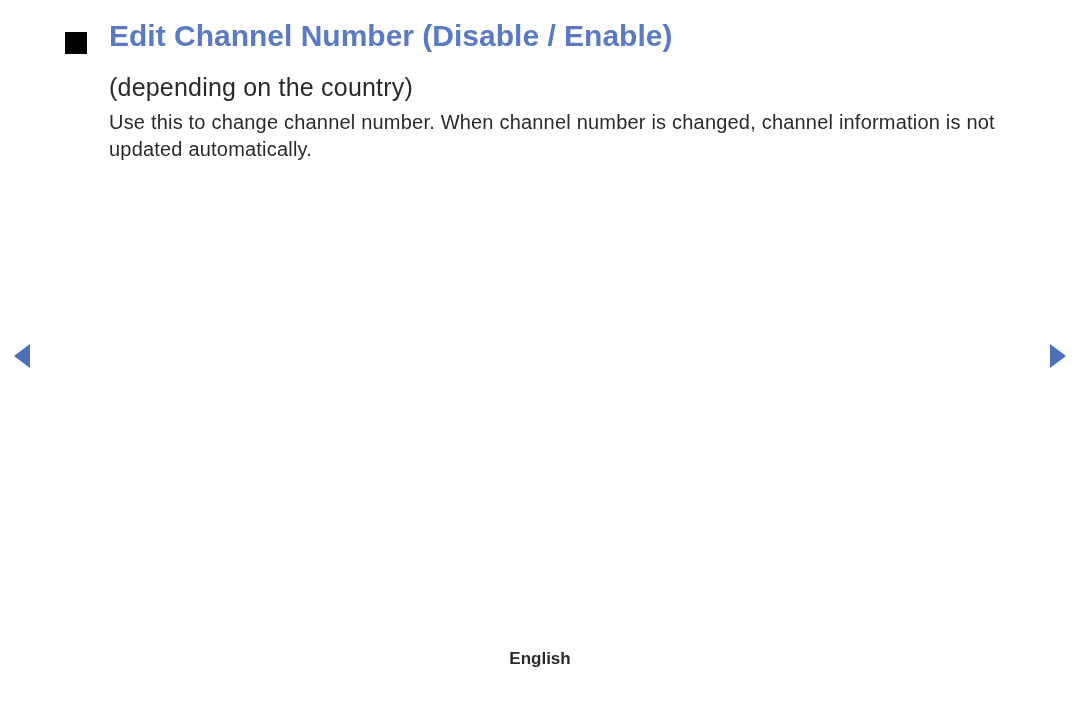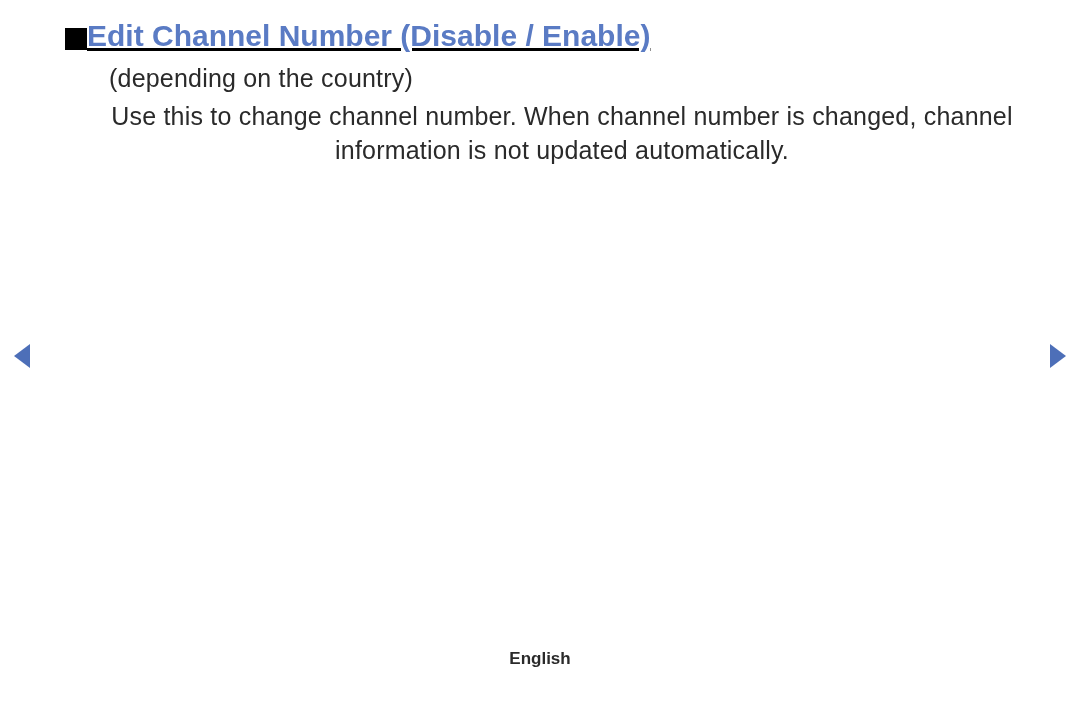--- a/index.html
+++ b/index.html
@@ -15,53 +15,52 @@
       position: relative;
       overflow: hidden;
     }
     .content {
       padding-top: 18px;
       padding-left: 65px;
       padding-right: 65px;
     }
     .title-row {
       display: flex;
-      align-items: center;
-      text-decoration: underline;
+      align-items: flex-end;
+      gap: 22px;
     }
     .square-bullet {
       width: 22px;
       height: 22px;
       background: #000000;
       flex-shrink: 0;
       margin-top: 6px;
     }
     .title-text {
       font-size: 30px;
       font-weight: bold;
       color: #5a7bc4;
       line-height: 1.2;
     }
     .body-block {
       margin-left: 44px;
-      margin-top: 8px;
+      margin-top: 17px;
     }
     .subtitle-text {
       font-size: 25px;
       color: #2a2a2a;
       line-height: 1.35;
       letter-spacing: 0.2px;
     }
     .desc-text {
-      font-size: 25px;
+      font-size: 20px;
       color: #2a2a2a;
       line-height: 1.35;
       margin-top: 4px;
       letter-spacing: 0.2px;
-      text-align: center;
     }
     .nav-left {
       position: absolute;
       left: 12px;
       top: 342px;
       cursor: pointer;
     }
     .nav-right {
       position: absolute;
       right: 12px;

